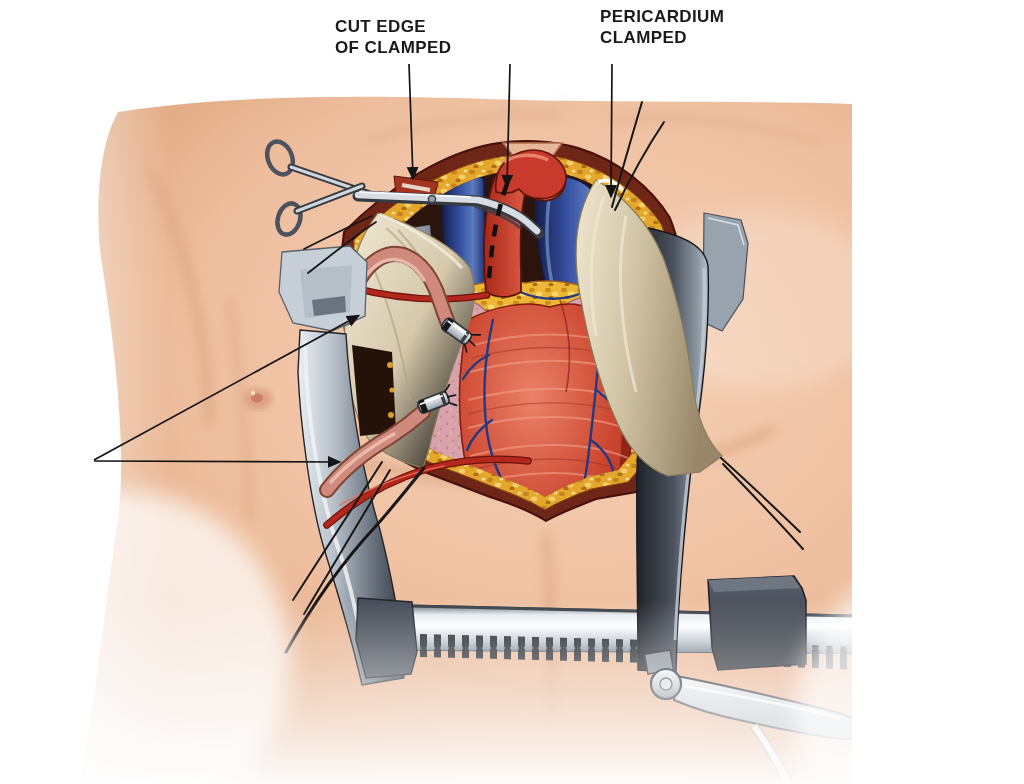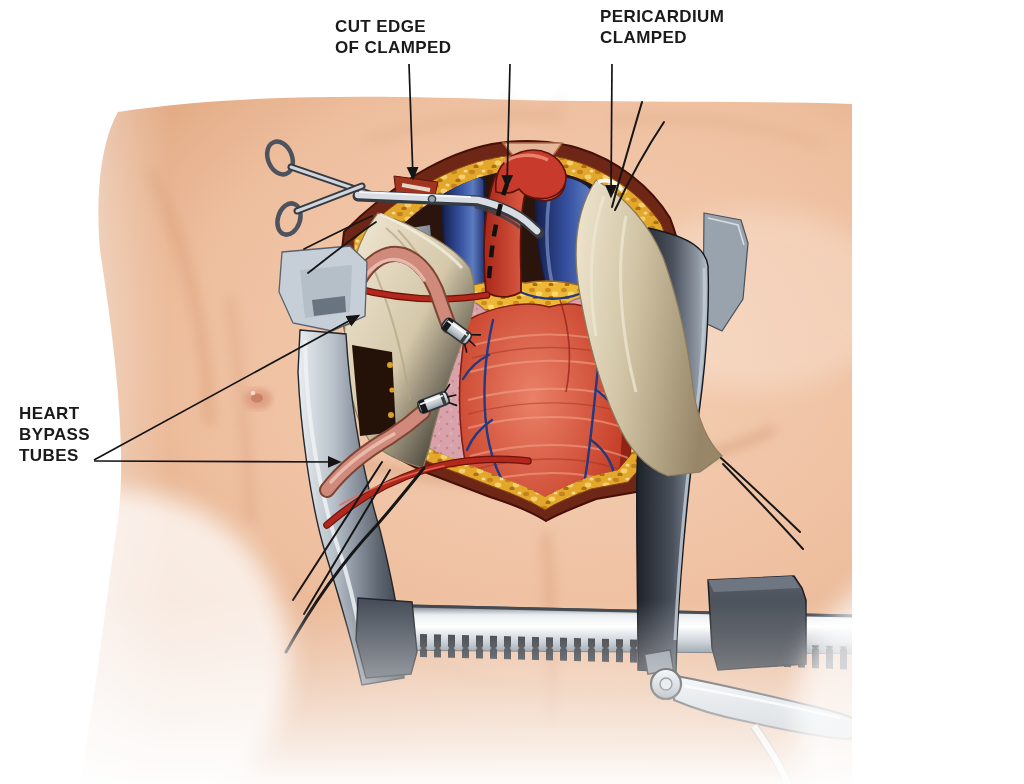--- a/index.html
+++ b/index.html
@@ -411,19 +411,14 @@
 </svg>
 
 <div class="callout" style="left:335px;top:16px;">
   <div>CUT EDGE</div>
   <div>OF CLAMPED</div>
 </div>
 <div class="callout" style="left:600px;top:6px;">
   <div>PERICARDIUM</div>
   <div>CLAMPED</div>
 </div>
-<div class="callout" style="left:19px;top:403px;">
-  <div>HEART</div>
-  <div>BYPASS</div>
-  <div>TUBES</div>
+
 </div>
 
-</div>
-
 </body></html>

